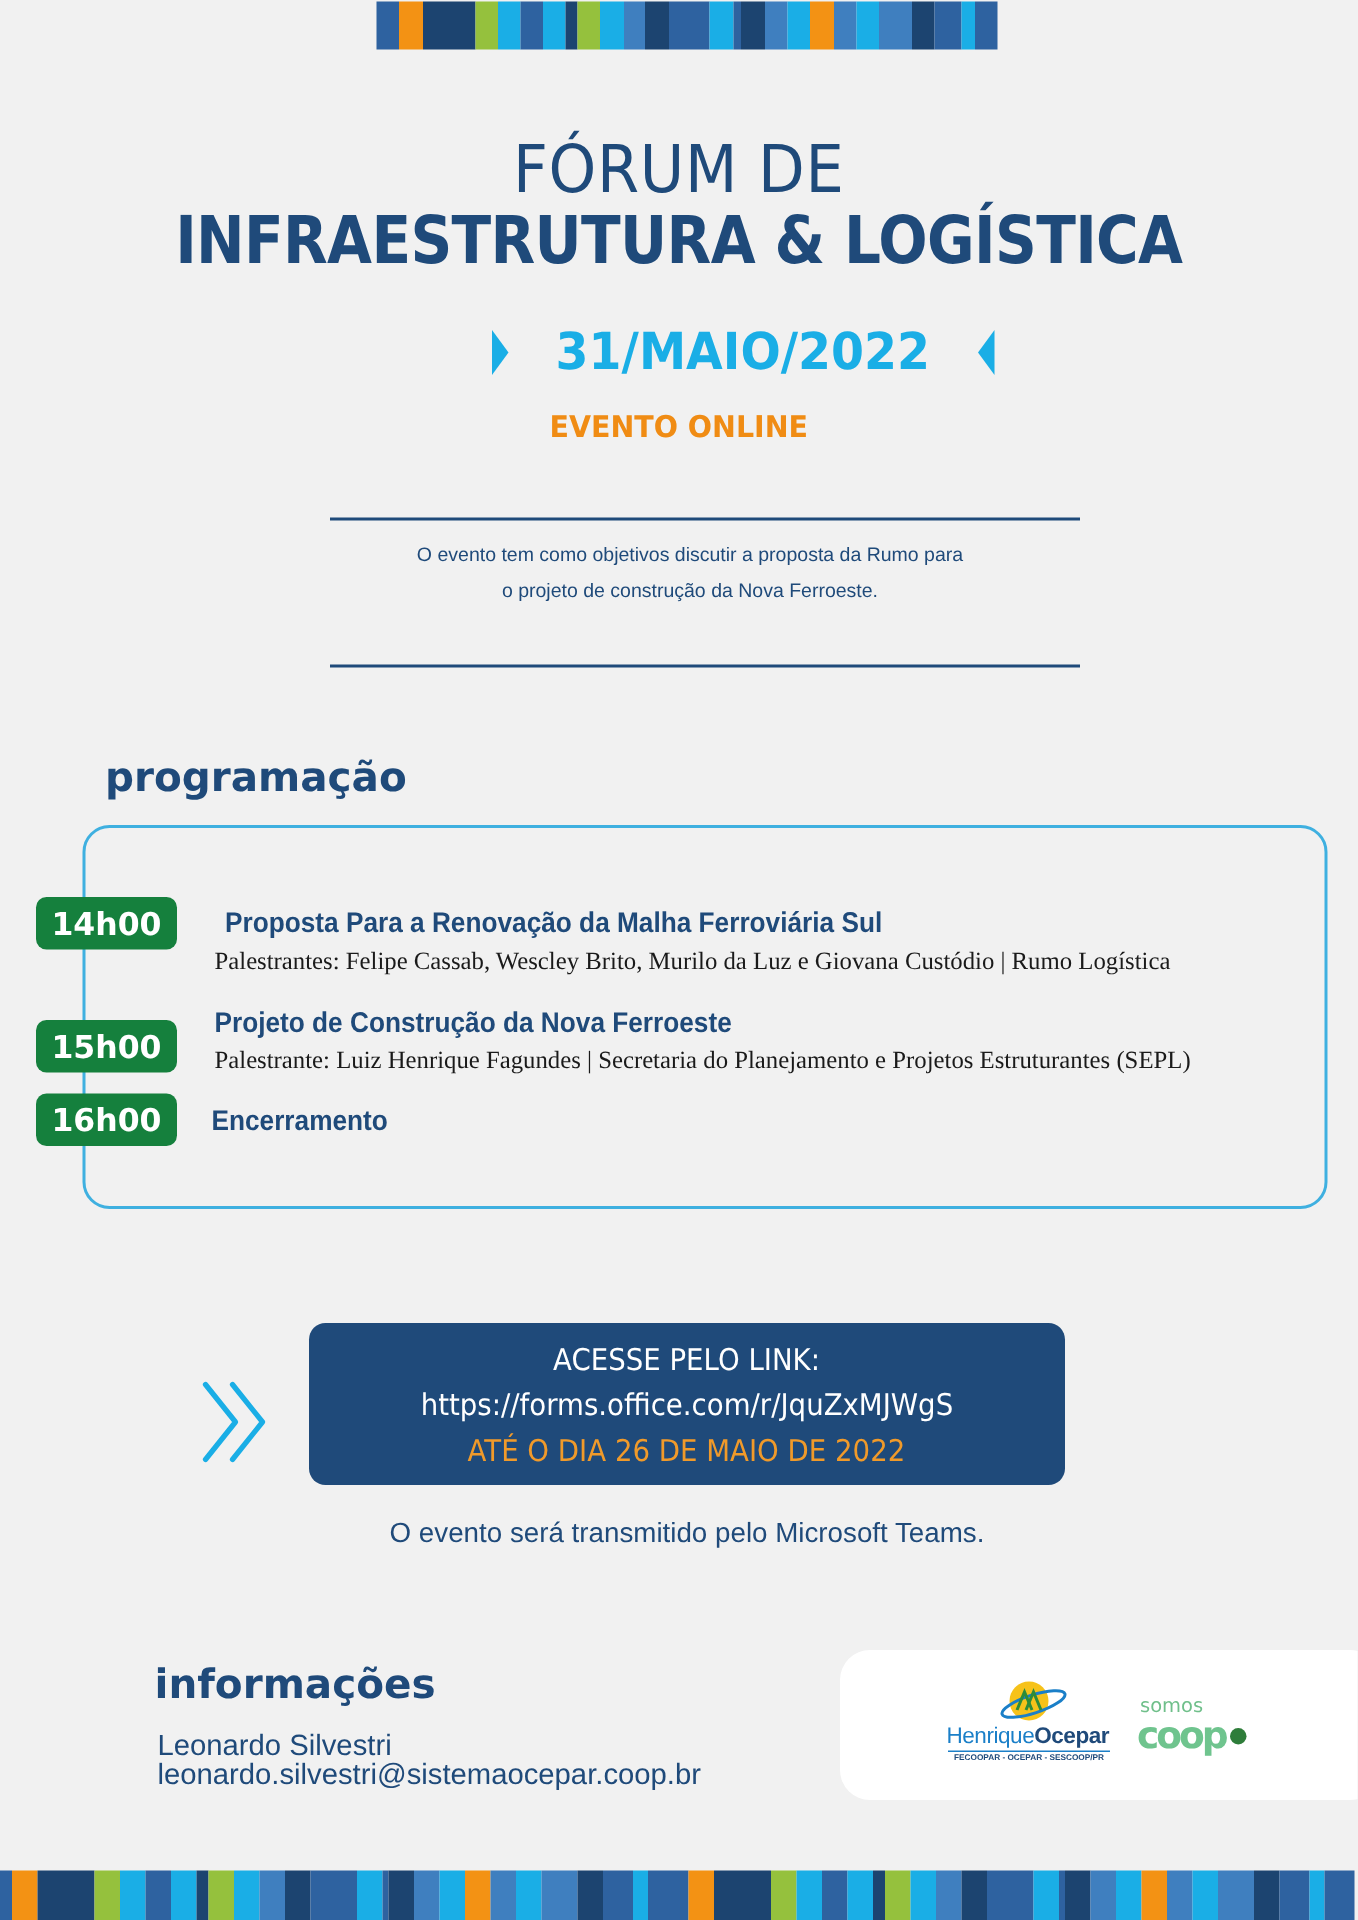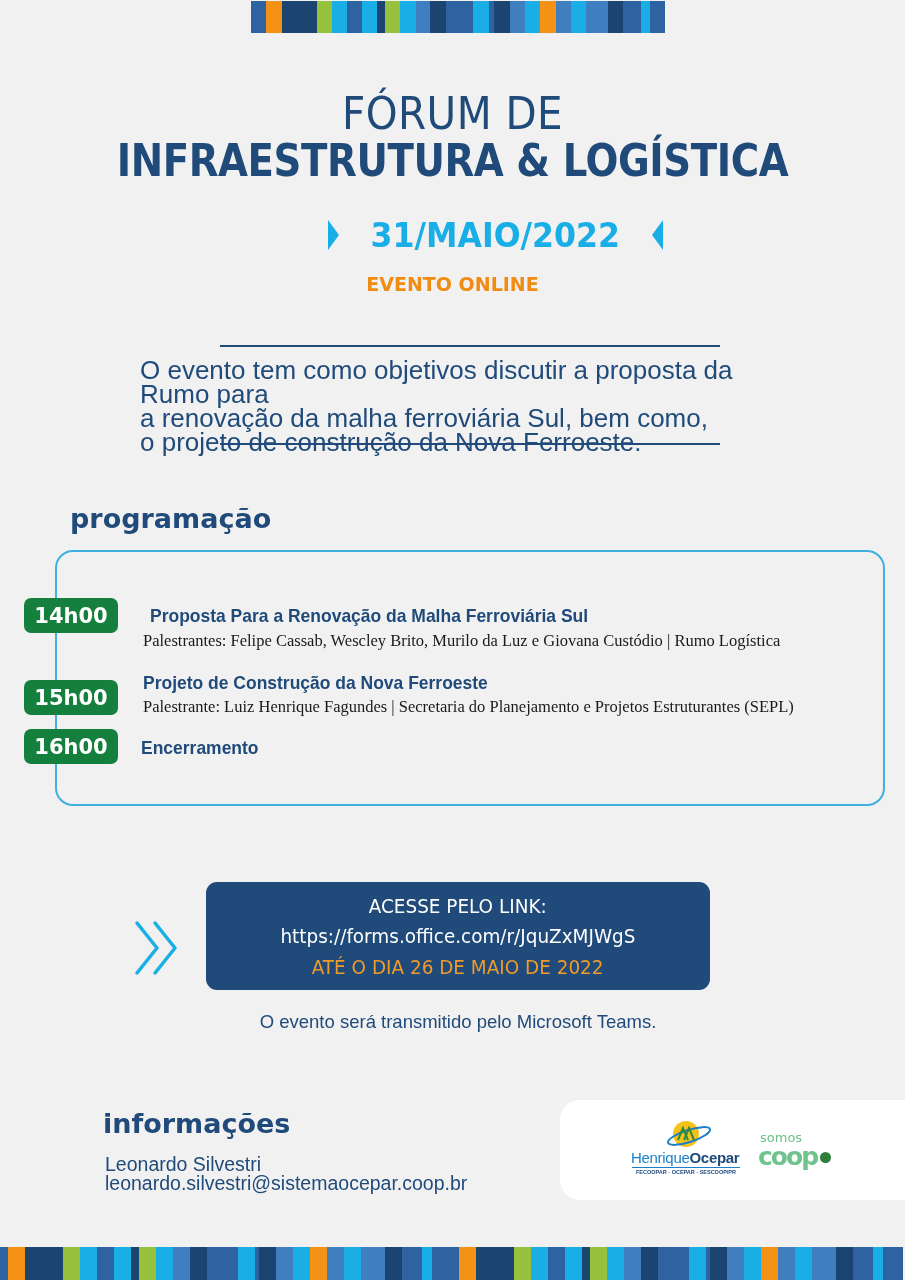--- a/index.html
+++ b/index.html
@@ -33,22 +33,22 @@
   .date {
     font-family: "DejaVu Sans", sans-serif; font-size: 34px; font-weight: bold; color: #1aaee6;
     transform: scaleX(0.93);
   }
   .online {
     position: absolute; left: 0; width: 905px; top: 272px; text-align: center;
     font-size: 20px; font-weight: bold; color: #f08c14; transform: scaleX(0.95);
   }
   .hr { position: absolute; left: 220px; width: 500px; height: 2px; background: #1f4a7a; }
   .desc {
-    position: absolute; left: 140px; width: 640px; top: 358px; 
-    font-family: "Liberation Sans", sans-serif; font-size: 26px; line-height: 24px; color: #1f4a7a;
+    position: absolute; left: 140px; width: 640px; top: 358px; text-align: center;
+    font-family: "Liberation Sans", sans-serif; font-size: 13px; line-height: 24px; color: #1f4a7a;
   }
   .section-h {
     position: absolute; font-family: "DejaVu Sans", sans-serif; font-weight: bold; font-size: 27px; color: #1f4a7a;
   }
   .prog-box {
     position: absolute; left: 55px; top: 550px; width: 830px; height: 256px;
     border: 2px solid #3fb0e0; border-radius: 18px; box-sizing: border-box;
   }
   .time-badge {
     position: absolute; left: 24px; width: 94px; height: 35px; background: #15803d; border-radius: 7px;
@@ -144,21 +144,20 @@
   <span class="tri-right"></span>
   <span class="date">31/MAIO/2022</span>
   <span class="tri-left"></span>
 </div>
 
 <div class="online">EVENTO ONLINE</div>
 
 <div class="hr" style="top:345px"></div>
 <div class="desc">
   <div>O evento tem como objetivos discutir a proposta da Rumo para</div>
-  <div>a renovação da malha ferroviária Sul, bem como,</div>
   <div>o projeto de construção da Nova Ferroeste.</div>
 </div>
 <div class="hr" style="top:443px"></div>
 
 <div class="section-h" style="left:70px; top:503px;">programação</div>
 
 <div class="prog-box"></div>
 
 <div class="time-badge" style="top:598px">14h00</div>
 <div class="item-title" style="left:150px; top:605px;">Proposta Para a Renovação da Malha Ferroviária Sul</div>

